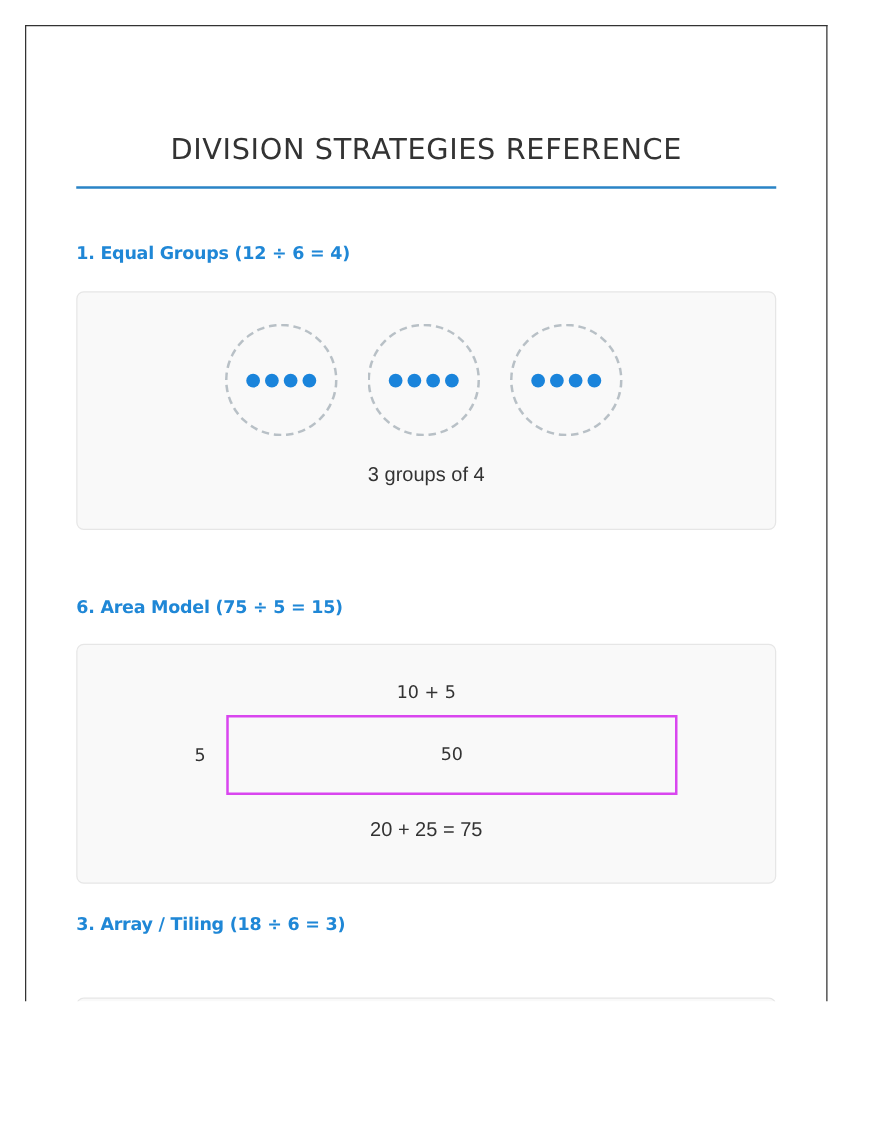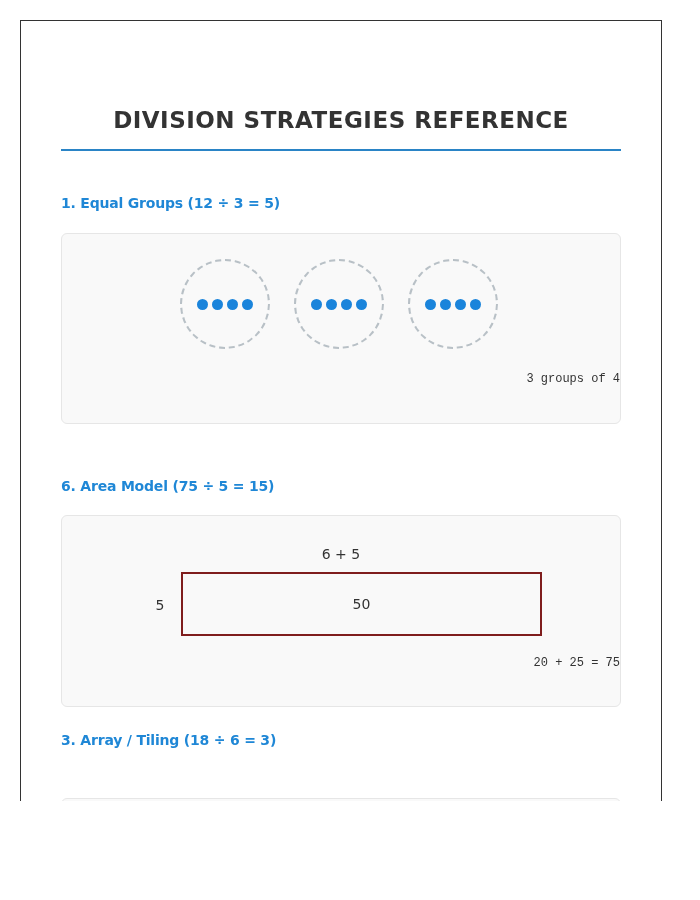--- a/index.html
+++ b/index.html
@@ -4,53 +4,53 @@
   <style>
     html, body { margin: 0; padding: 0; background: #ffffff; }
     body { width: 700px; height: 900px; position: relative; overflow: hidden;
       font-family: "DejaVu Sans", sans-serif; }
     .page {
       position: absolute; left: 20px; top: 20px; width: 640px; height: 780px;
       border: 1px solid #333333; border-bottom: none; background: #fff; overflow: hidden;
     }
     .title {
       position: absolute; left: 40px; top: 86px; width: 560px; text-align: center;
-      font-family: "DejaVu Sans", sans-serif; font-weight: 700; font-size: 23px;
+      font-family: "DejaVu Sans", sans-serif; font-weight: 400; font-size: 23px;
       letter-spacing: 0.5px; color: #333; text-transform: uppercase;
     }
     .title-rule { position: absolute; left: 40px; top: 128px; width: 560px; height: 2px; background: #2a84c6; }
     .section-head {
       position: absolute; left: 40px; font-family: "DejaVu Sans", sans-serif;
       font-weight: bold; font-size: 14px; color: #1f87d6; letter-spacing: -0.2px;
     }
     .card {
       position: absolute; left: 40px; width: 558px; background: #f9f9f9;
       border: 1px solid #e6e6e6; border-radius: 6px;
     }
     .circle {
       position: absolute; width: 90px; height: 90px; border-radius: 50%;
       border: 2px dashed #b8c0c6; box-sizing: border-box;
       display: flex; align-items: center; justify-content: center; gap: 4px;
     }
     .dot { width: 11px; height: 11px; border-radius: 50%; background: #1a84db; }
-    .mono { position: absolute; font-family: Liberation Mono, monospace; color: #333; font-size: 12px; text-align: right; }
+    .mono { position: absolute; font-family: Liberation Sans, sans-serif; color: #333; font-size: 16px; text-align: center; }
     .label { position: absolute; font-family: "DejaVu Sans", sans-serif; font-size: 14px; color: #333; text-align: center; }
-    .area-box { position: absolute; border: 2px solid #7f1d1d; box-sizing: border-box; display: flex; gap: 24px; }
+    .area-box { position: absolute; border: 2px solid #d946ef; box-sizing: border-box; display: flex; gap: 24px; }
     .area-cell { flex: 1; display: flex; align-items: center; justify-content: center;
       font-size: 14px; color: #333; font-family: "DejaVu Sans", sans-serif; }
     .area-cell + .area-cell { border-left: 2px solid #333; }
   </style>
 </head>
 <body>
 
 <div class="page">
   <div class="title">Division Strategies Reference</div>
   <div class="title-rule"></div>
 
-  <div class="section-head" style="top:174px;">1. Equal Groups (12 ÷ 3 = 5)</div>
+  <div class="section-head" style="top:174px;">1. Equal Groups (12 ÷ 6 = 4)</div>
   <div class="card" style="top:212px; height:189px;">
     <div class="circle" style="left:118px; top:25px;">
       <span class="dot"></span>
         <span class="dot"></span>
         <span class="dot"></span>
         <span class="dot"></span>
     </div>
     <div class="circle" style="left:232px; top:25px;">
       <span class="dot"></span>
         <span class="dot"></span>
@@ -61,21 +61,21 @@
       <span class="dot"></span>
         <span class="dot"></span>
         <span class="dot"></span>
         <span class="dot"></span>
     </div>
     <div class="mono" style="left:0; width:558px; top:138px;">3 groups of 4</div>
   </div>
 
   <div class="section-head" style="top:457px;">6. Area Model (75 ÷ 5 = 15)</div>
   <div class="card" style="top:494px; height:190px;">
-    <div class="label" style="left:0; width:558px; top:30px;">6 + 5</div>
+    <div class="label" style="left:0; width:558px; top:30px;">10 + 5</div>
     <div class="label" style="left:88px; width:20px; top:81px;">5</div>
     <div class="area-box" style="left:119px; top:56px; width:361px; height:64px;">
       <div class="area-cell">50</div>
     </div>
     <div class="mono" style="left:0; width:558px; top:140px;">20 + 25 = 75</div>
   </div>
 
   <div class="section-head" style="top:711px;">3. Array / Tiling (18 ÷ 6 = 3)</div>
   <div class="card" style="top:777px; height:60px;"></div>
 </div>

